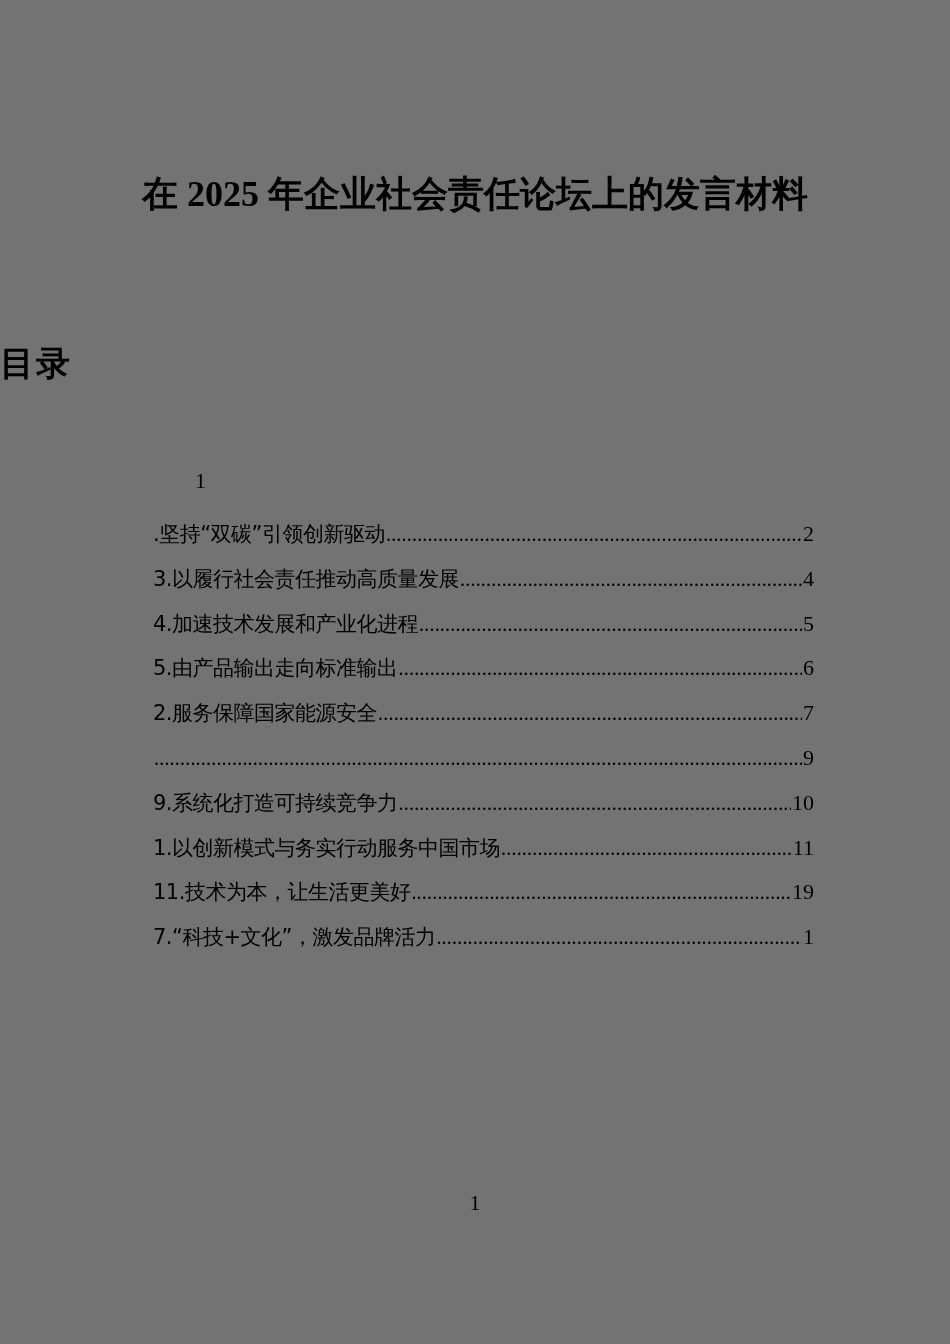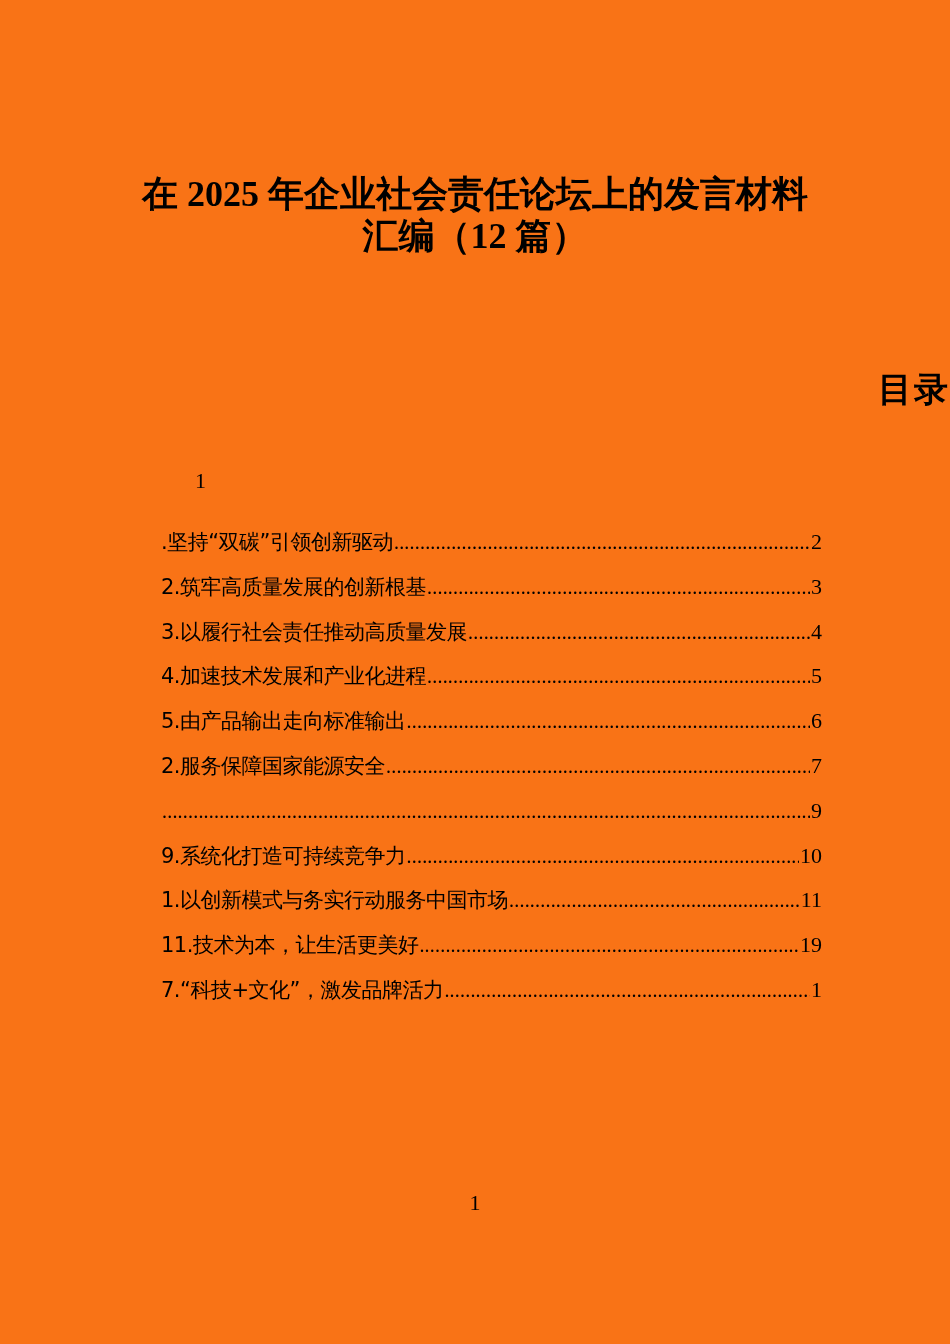--- a/index.html
+++ b/index.html
@@ -13,60 +13,60 @@
     position: relative;
     overflow: hidden;
     color: #000000;
     font-family: "Liberation Serif", "DejaVu Serif", serif;
   }
   .page {
     position: absolute;
     left: 0; top: 0;
     width: 950px;
     height: 1344px;
-    background: #f97316;
+    background: #737373;
   }
   .title-line {
     position: absolute;
     left: 0;
     width: 950px;
     text-align: center;
     font-family: "Liberation Serif", "DejaVu Serif", serif;
     font-weight: bold;
     font-size: 36px;
     line-height: 44px;
     letter-spacing: 0px;
   }
   .title-line.l1 { top: 172px; }
   .title-line.l2 { top: 214px; }
   .toc-heading {
     position: absolute;
     left: 0;
     width: 950px;
-    top: 368px;
-    text-align: right;
+    top: 342px;
+    text-align: left;
     font-family: "Liberation Serif", "DejaVu Serif", serif;
     font-weight: bold;
     font-size: 34px;
     line-height: 44px;
     letter-spacing: 2px;
   }
   .stray-num {
     position: absolute;
     left: 195px;
     top: 466px;
     font-size: 22px;
     line-height: 30px;
   }
   .toc-list {
     position: absolute;
     left: 145px;
     top: 508px;
     width: 661px;
-    margin: 16px;
+    margin: 8px;
     padding: 0;
     list-style: none;
   }
   .toc-entry {
     display: flex;
     align-items: baseline;
     height: 44.8px;
     font-size: 22px;
     line-height: 36px;
     white-space: nowrap;
@@ -105,36 +105,30 @@
     font-size: 22px;
     line-height: 30px;
   }
 </style>
 </head>
 <body>
 
 <div class="page">
 
   <div class="title-line l1">在 2025 年企业社会责任论坛上的发言材料</div>
-  <div class="title-line l2">汇编（12 篇）</div>
 
   <div class="toc-heading">目录</div>
 
   <div class="stray-num">1</div>
 
   <ul class="toc-list">
     <li class="toc-entry">
       <span class="toc-text">.坚持“双碳”引领创新驱动</span>
       <span class="toc-leader"></span>
       <span class="toc-page">2</span>
-    </li>
-    <li class="toc-entry">
-      <span class="toc-text">2.筑牢高质量发展的创新根基</span>
-      <span class="toc-leader"></span>
-      <span class="toc-page">3</span>
     </li>
     <li class="toc-entry">
       <span class="toc-text">3.以履行社会责任推动高质量发展</span>
       <span class="toc-leader"></span>
       <span class="toc-page">4</span>
     </li>
     <li class="toc-entry">
       <span class="toc-text">4.加速技术发展和产业化进程</span>
       <span class="toc-leader"></span>
       <span class="toc-page">5</span>

